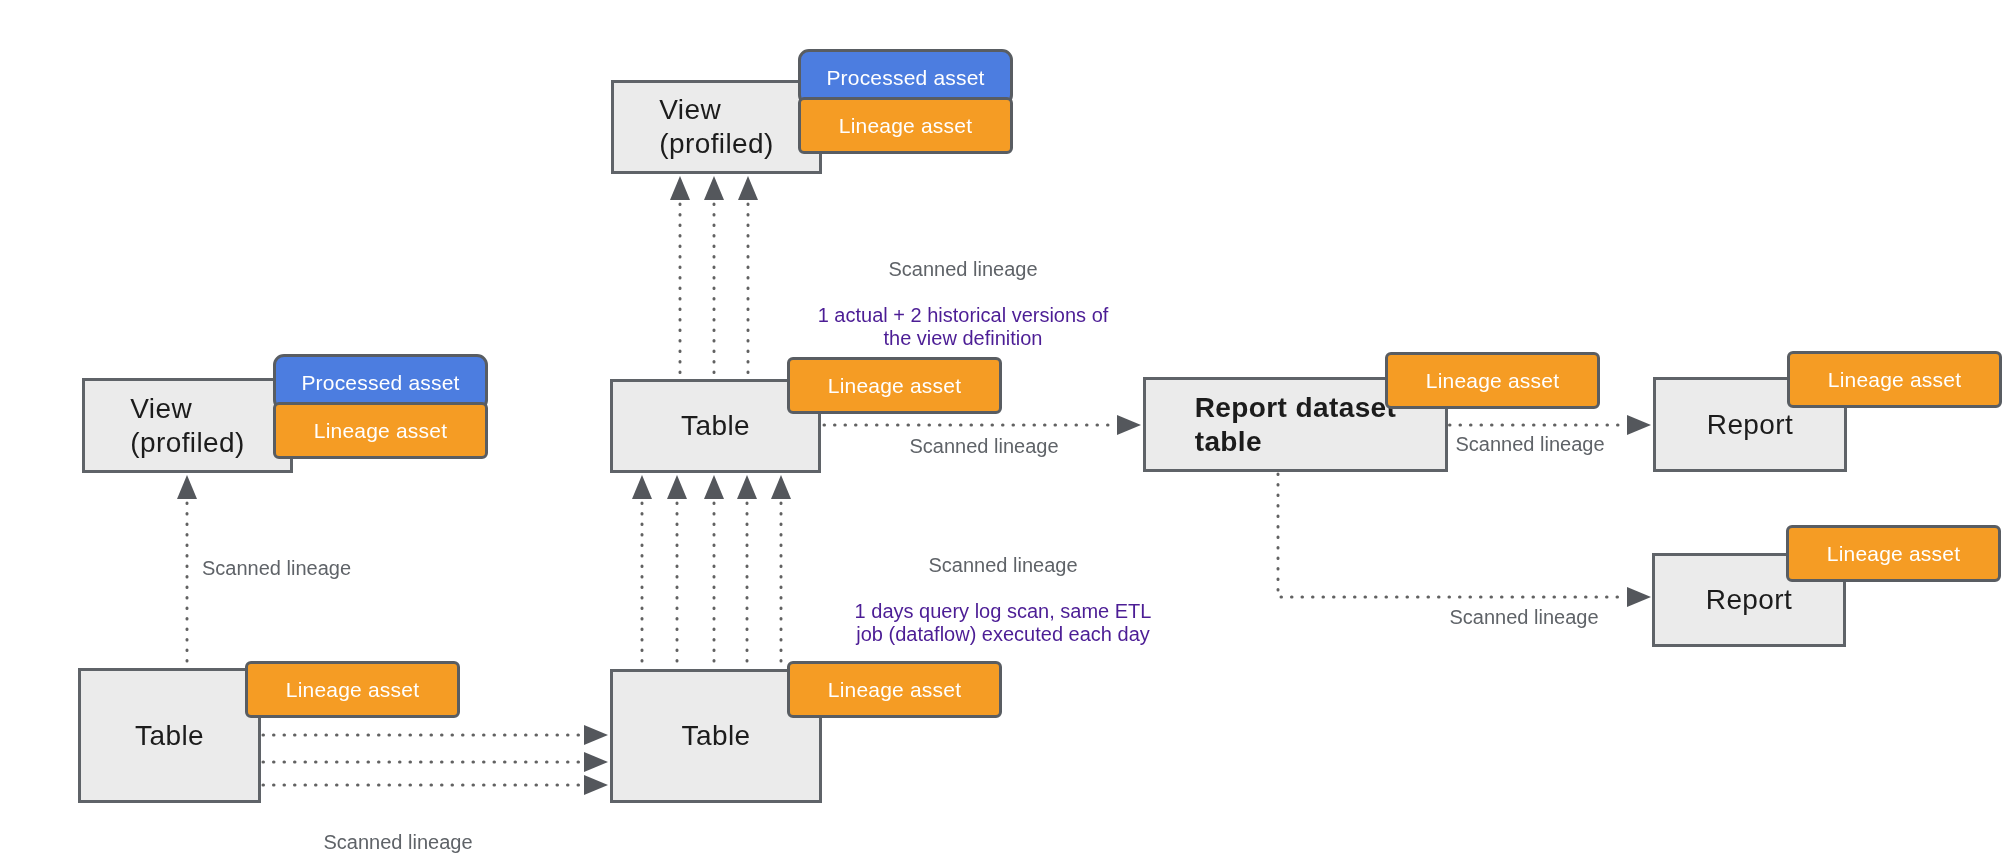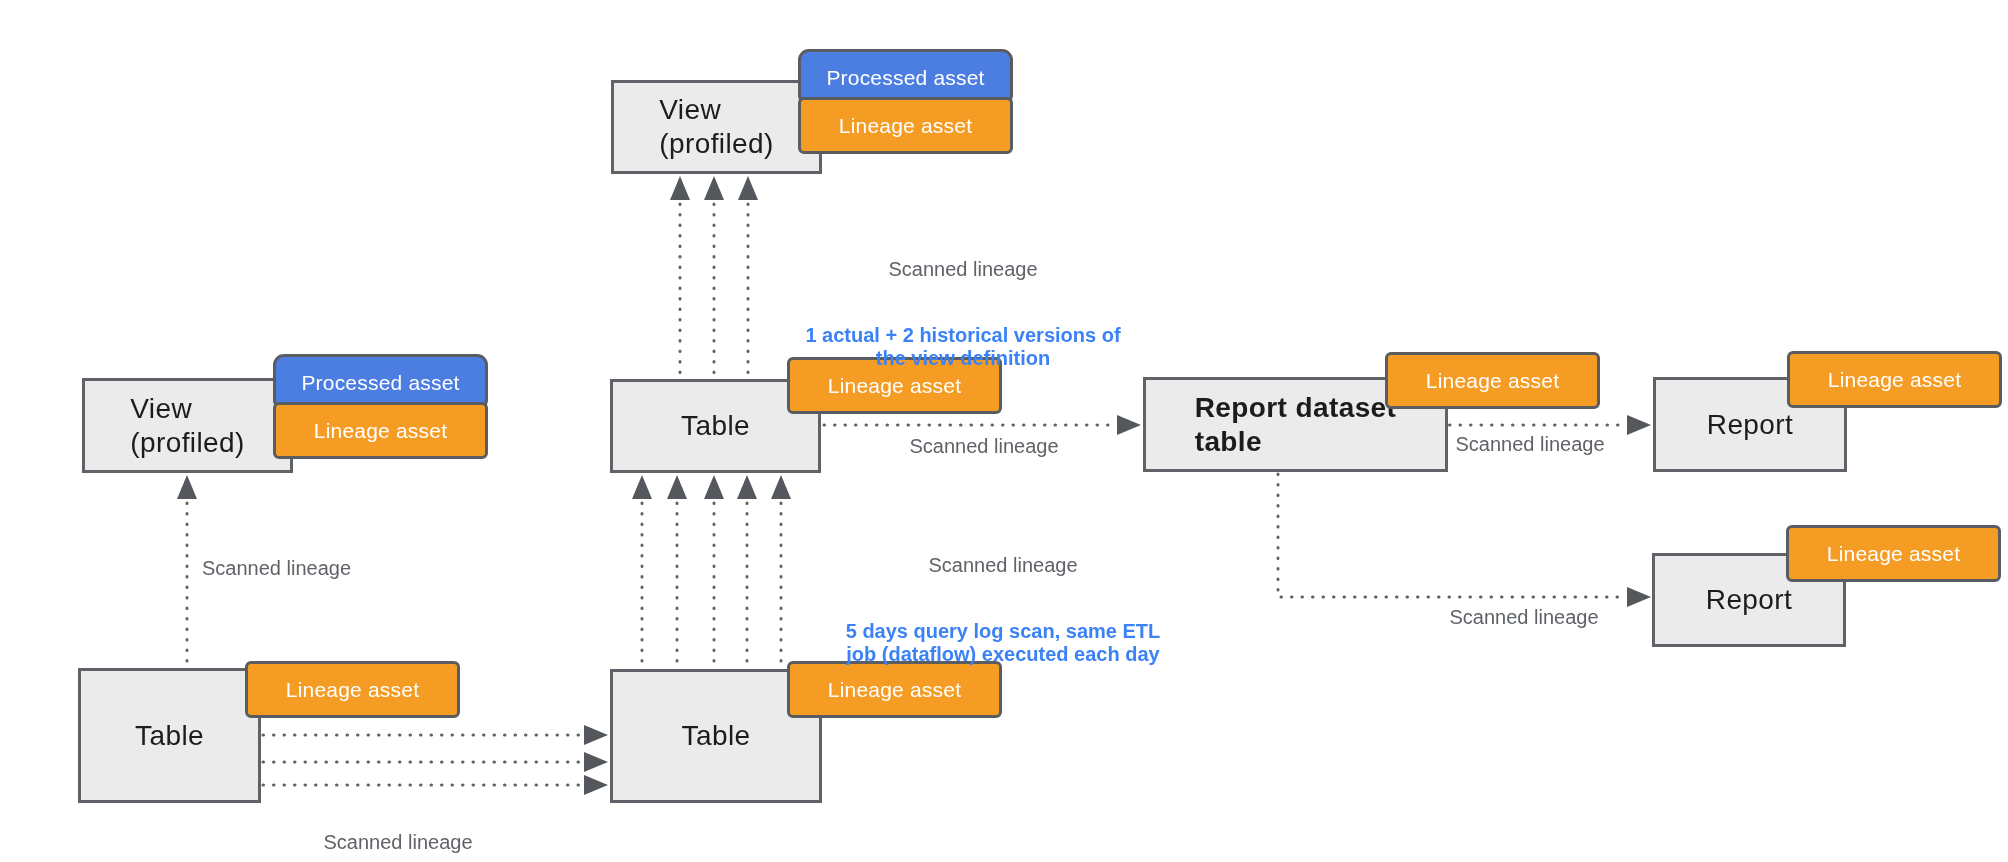--- a/index.html
+++ b/index.html
@@ -50,21 +50,21 @@
   .lbl.left-align { transform:none; text-align:left; }
 
   .annot {
     position:absolute;
     transform:translateX(-50%);
     text-align:center;
     font-size:20px; line-height:23px;
     color:#5F6368;
     white-space:pre-line;
   }
-  .annot .detail { font-weight:bold; color:#3b82f6;margin-top:20px; }
+  .annot .detail { font-weight:normal; color:#4c1d95; }
 </style>
 </head>
 <body>
 
 <div id="stage">
 
   <svg id="edges" width="2008" height="862" viewBox="0 0 2008 862">
     <g stroke="#616161" stroke-width="3" stroke-dasharray="0.5 10" stroke-linecap="round" fill="none">
 
       <g>
@@ -168,21 +168,21 @@
   <div class="lbl left-align" style="left:202px;top:557px;">Scanned lineage</div>
 
   <div class="annot" style="left:963px;top:235px;">
     <div>Scanned lineage</div>
     <div class="detail">1 actual + 2 historical versions of
 the view definition</div>
   </div>
 
   <div class="annot" style="left:1003px;top:531px;">
     <div>Scanned lineage</div>
-    <div class="detail">5 days query log scan, same ETL
+    <div class="detail">1 days query log scan, same ETL
 job (dataflow) executed each day</div>
   </div>
 
   <div class="annot" style="left:398px;top:808px;">
     <div>Scanned lineage</div>
     
   </div>
 
 </div>
 

